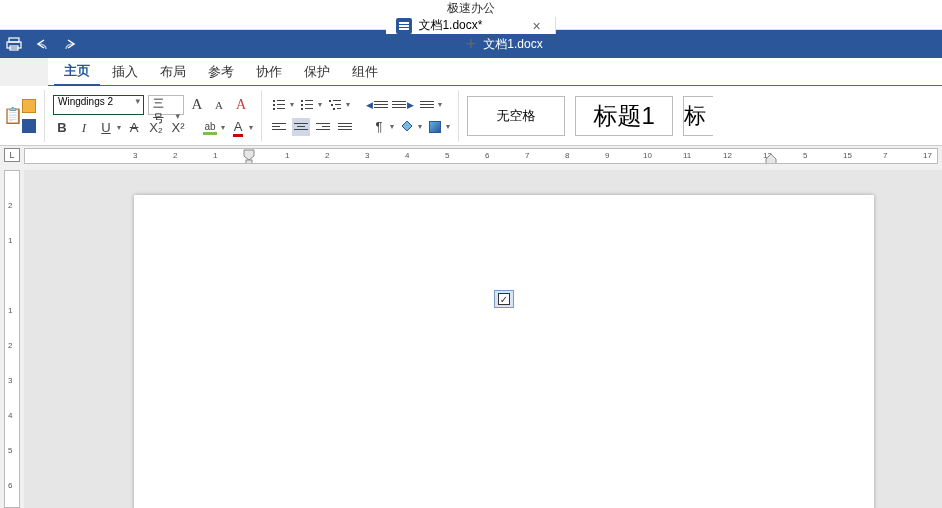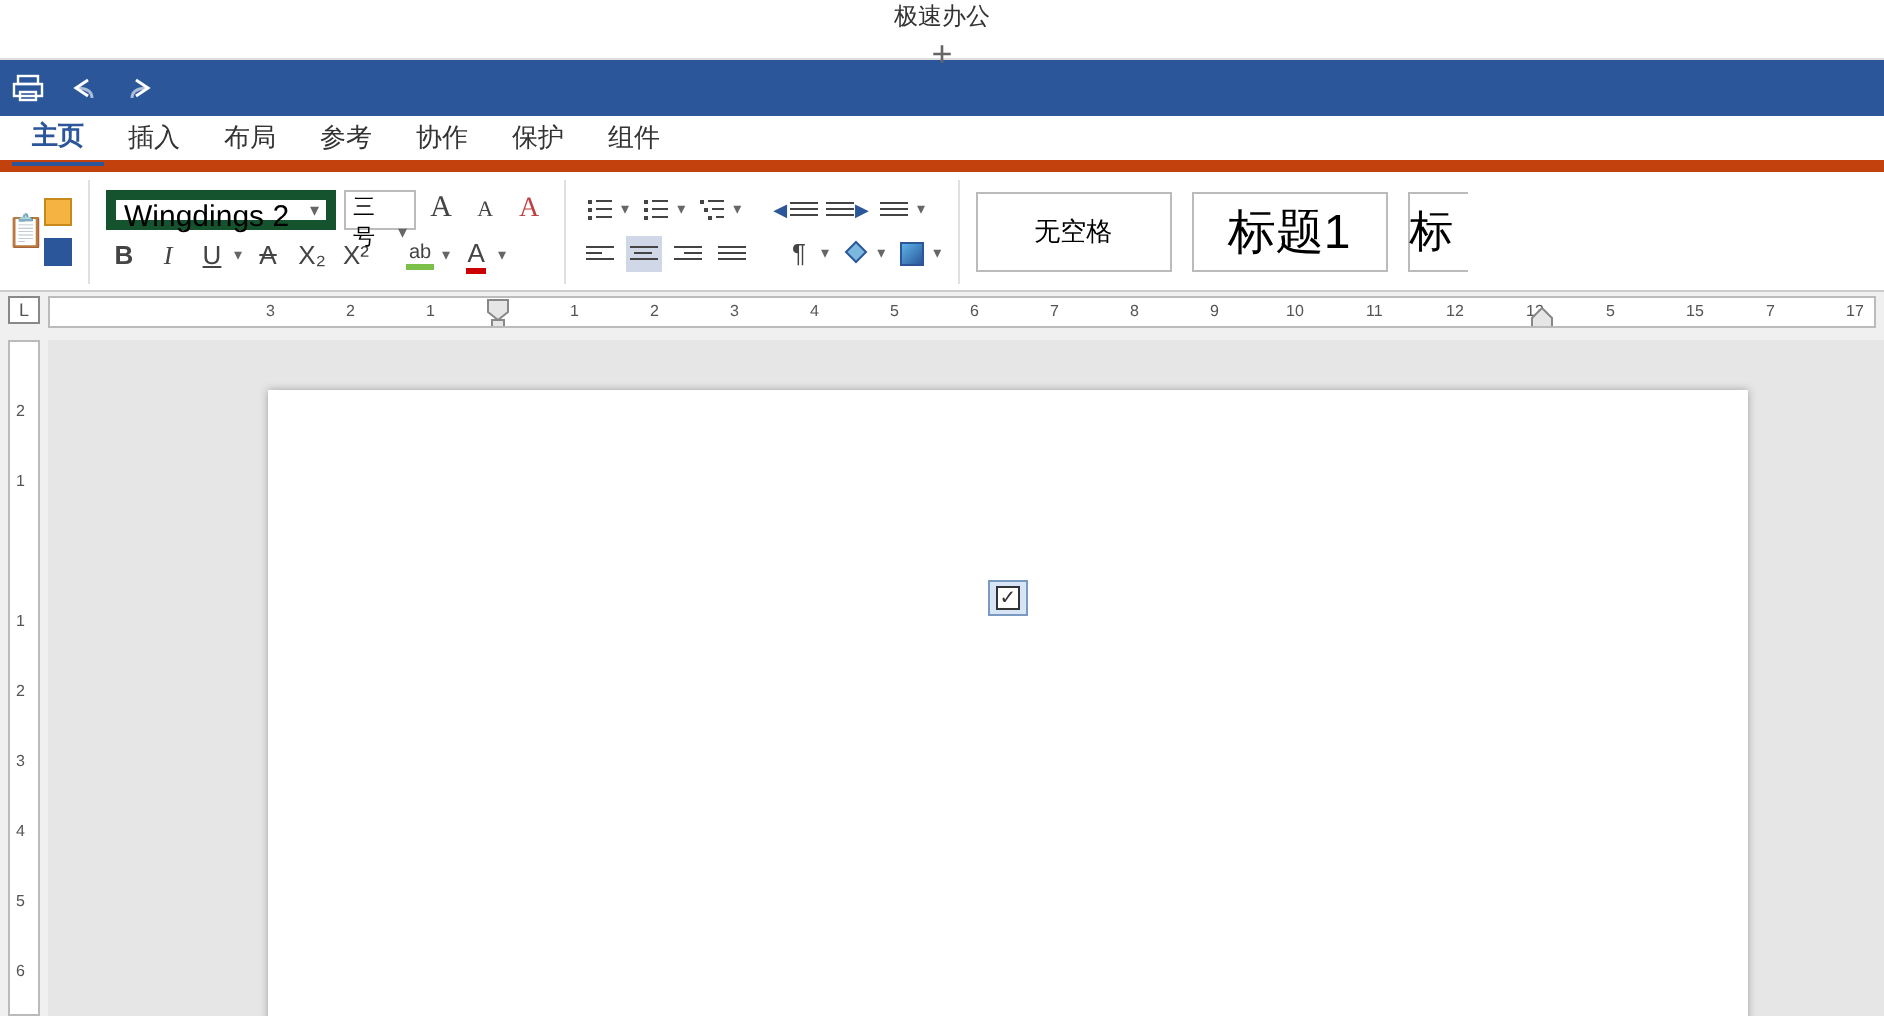--- a/index.html
+++ b/index.html
@@ -14,33 +14,33 @@
 .tabbar .doc-icon::after { content: ""; display: block; width: 10px; height: 2px; background: #fff; box-shadow: 0 -3px 0 #fff, 0 3px 0 #fff; }
 .tabbar .close { color: #666; font-size: 14px; padding: 0 4px; cursor: pointer; margin-left: 40px; }
 .tabbar .newtab { color: #666; font-size: 18px; padding: 0 12px; cursor: pointer; }
 
 
 .qabar { height: 28px; background: #2b579a; display: flex; align-items: center; }
 .qabar .qa-btn { width: 28px; height: 28px; display: flex; align-items: center; justify-content: center; color: #fff; cursor: pointer; }
 .qabar .title { flex: 1; text-align: center; color: #fff; font-size: 12px; }
 
 
-.menubar { height: 28px; background: #fff; display: flex; align-items: center; padding: 0 6px; gap: 2px; border-bottom: 6px solid #c2410c; }
+.menubar { height: 28px; background: #fff; display: flex; align-items: center; padding: 0 6px; gap: 2px; border-bottom: 1px solid #c2410c; margin-left: 48px; }
 .menubar .menuitem { padding: 4px 10px; font-size: 13px; color: #333; cursor: pointer; }
 .menubar .menuitem.active { border-bottom: 2px solid #2b579a; color: #2b579a; font-weight: bold; }
 
 
 .ribbon { height: 60px; background: #fff; display: flex; align-items: center; padding: 0 6px; gap: 8px; border-bottom: 1px solid #ccc; }
 .ribbon-group { display: flex; flex-direction: column; gap: 4px; border-right: 1px solid #e0e0e0; padding-right: 8px; height: 52px; justify-content: center; }
 .ribbon-row { display: flex; align-items: center; gap: 4px; }
 .clip-group { display: flex; align-items: center; gap: 2px; }
 .clip-paste { width: 14px; height: 40px; display: flex; flex-direction: column; align-items: center; justify-content: center; }
 .clip-icon-top { width: 14px; height: 14px; background: #f5b342; border: 1px solid #c68a1a; }
 .clip-icon-bot { width: 14px; height: 14px; background: #2b579a; margin-top: 2px; }
-.font-select { height: 20px; border: 5px solid #14532d; font-size: 15px; padding: 0 18px 0 4px; background: #fff; position: relative; }
+.font-select { height: 20px; border: 1px solid #14532d; font-size: 10px; padding: 0 30px 0 4px; background: #fff; position: relative; }
 .font-select::after { content: "▾"; position: absolute; right: 3px; font-size: 9px; color: #666; }
 .size-select { height: 20px; width: 36px; border: 1px solid #bbb; font-size: 11px; padding: 0 14px 0 4px; background: #fff; position: relative; }
 .size-select::after { content: "▾"; position: absolute; right: 3px; font-size: 9px; color: #666; }
 .ribbon-btn { min-width: 18px; height: 18px; display: flex; align-items: center; justify-content: center; font-size: 13px; cursor: pointer; color: #444; }
 .ribbon-btn.bold { font-weight: bold; }
 .ribbon-btn.italic { font-style: italic; font-family: serif; }
 .ribbon-btn.underline { text-decoration: underline; }
 .ribbon-btn.strike { text-decoration: line-through; }
 .dd { font-size: 8px; color: #666; margin-left: -2px; }
 .bigA { font-size: 15px; font-family: serif; }
@@ -80,20 +80,25 @@
 .canvas-area { position: absolute; top: 170px; left: 24px; right: 0; bottom: 0; background: #e6e6e6; overflow: auto; }
 .page { position: absolute; top: 25px; left: 110px; width: 740px; height: 900px; background: #fff; box-shadow: 0 0 4px rgba(0,0,0,0.3); }
 .checkbox-obj { position: absolute; top: 95px; left: 360px; width: 20px; height: 18px; border: 1px solid #7a9ac0; background: #d6e4f5; display:flex; align-items:center; justify-content:center; }
 .checkbox-obj .cb { width: 12px; height: 12px; border: 1.5px solid #333; background:#fff; display:flex; align-items:center; justify-content:center; font-size:10px; color:#333; }
 </style>
 </head>
 <body>
 
 <div class="tabbar">
   <div class="app-name">极速办公</div>
+  <div class="tab active">
+    <span class="doc-icon"></span>
+    <span>文档1.docx*</span>
+    <span class="close">×</span>
+  </div>
   <div class="newtab">+</div>
 </div>
 
 <div class="qabar">
   <div class="qa-btn">
       <svg width="16" height="16" viewBox="0 0 16 16">
         <rect x="3" y="2" width="10" height="4" fill="none" stroke="#fff" stroke-width="1.2"></rect>
         <rect x="1" y="6" width="14" height="6" fill="none" stroke="#fff" stroke-width="1.2"></rect>
         <rect x="4" y="10" width="8" height="4" fill="none" stroke="#fff" stroke-width="1.2"></rect>
       </svg>
@@ -103,20 +108,21 @@
         <path d="M10 4 L4 8 L10 12" fill="none" stroke="#fff" stroke-width="1.5"></path>
         <path d="M4 8 Q12 8 12 13" fill="none" stroke="#fff" stroke-width="1.5" opacity="0.6"></path>
       </svg>
     </div>
   <div class="qa-btn">
       <svg width="16" height="16" viewBox="0 0 16 16">
         <path d="M6 4 L12 8 L6 12" fill="none" stroke="#fff" stroke-width="1.5"></path>
         <path d="M12 8 Q4 8 4 13" fill="none" stroke="#fff" stroke-width="1.5" opacity="0.6"></path>
       </svg>
     </div>
+  <span class="title">文档1.docx</span>
 </div>
 
 <div class="menubar">
   <span class="menuitem active">主页</span>
   <span class="menuitem">插入</span>
   <span class="menuitem">布局</span>
   <span class="menuitem">参考</span>
   <span class="menuitem">协作</span>
   <span class="menuitem">保护</span>
   <span class="menuitem">组件</span>

